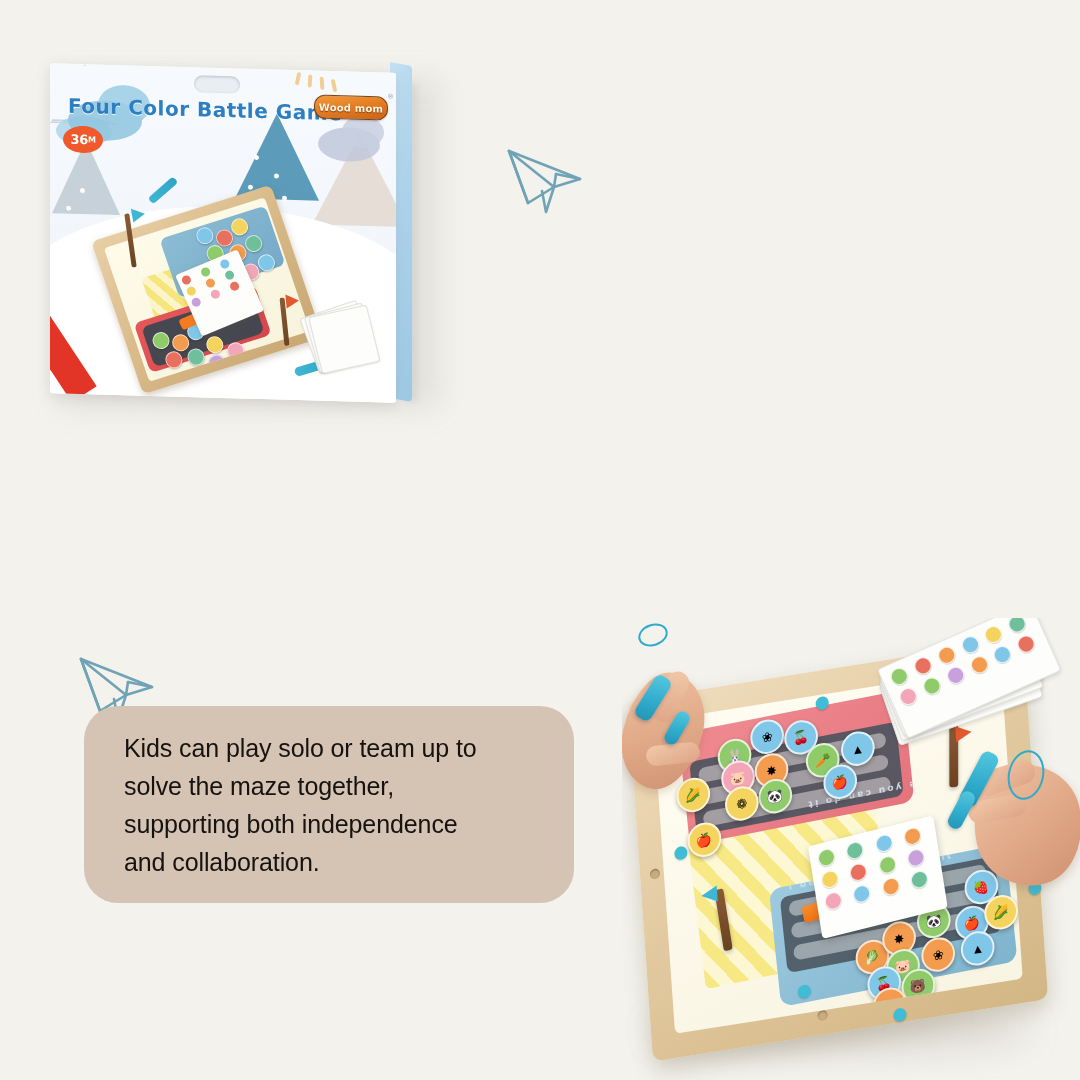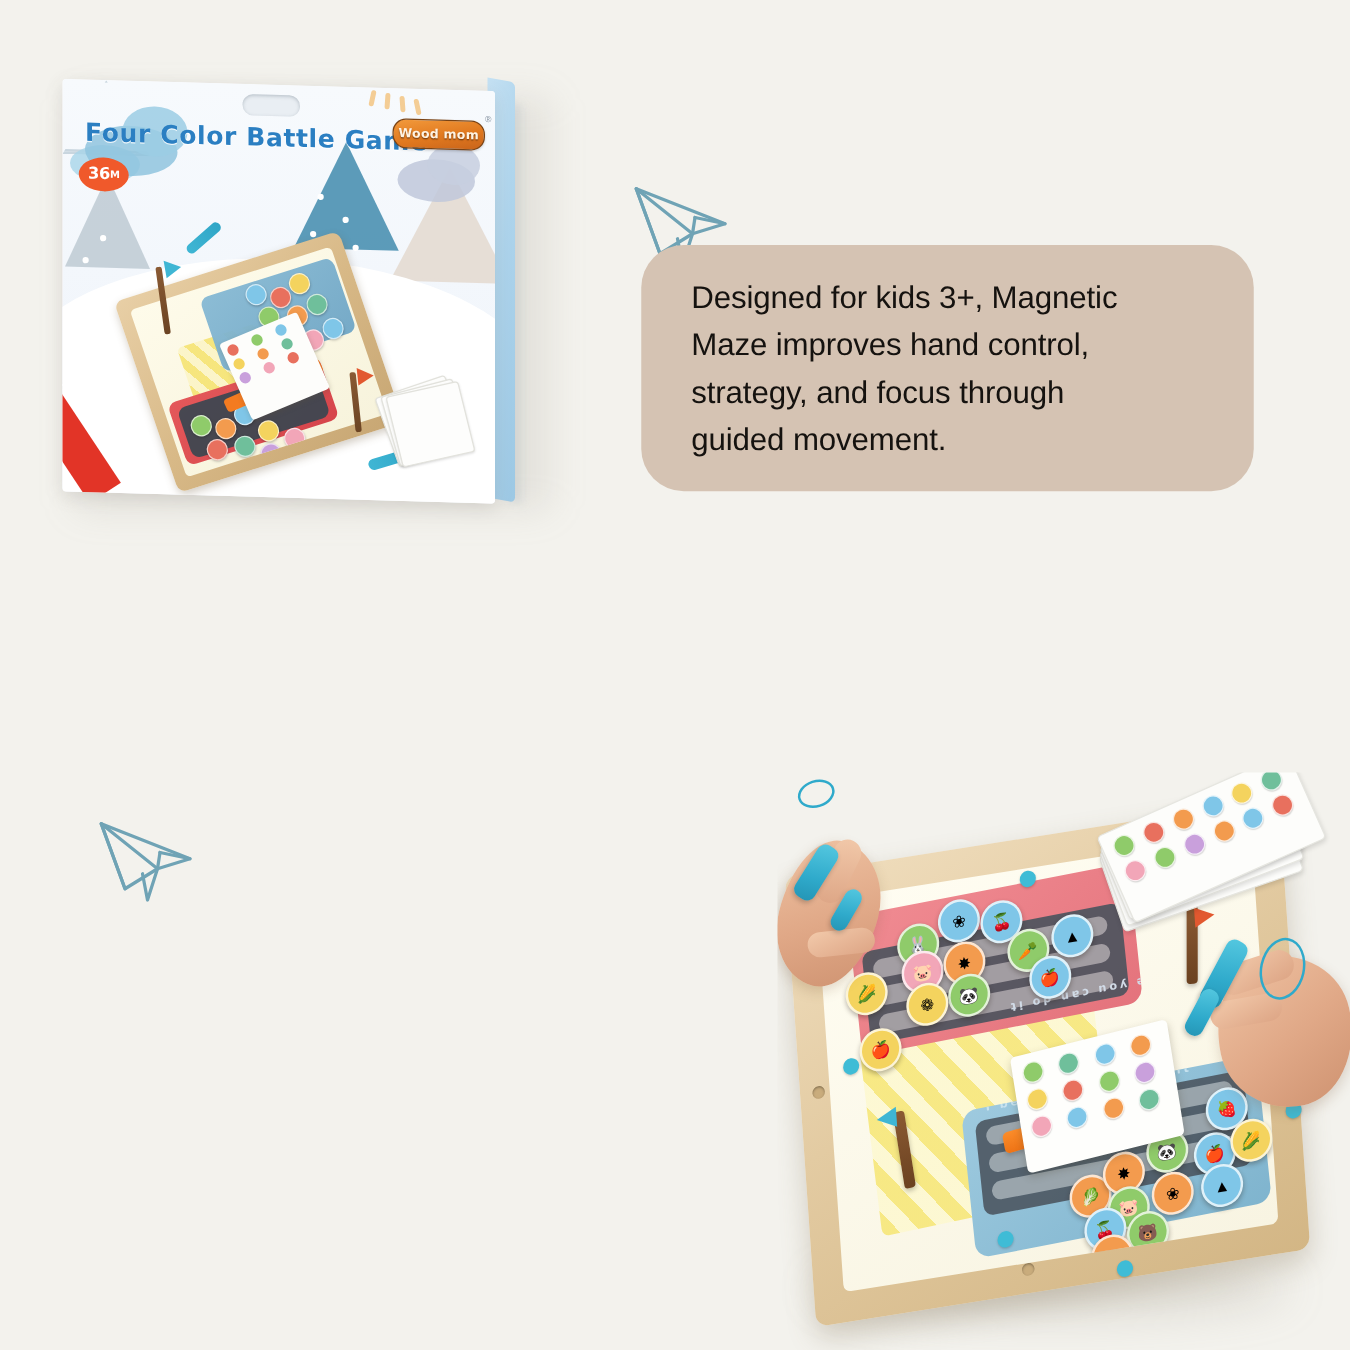--- a/index.html
+++ b/index.html
@@ -678,37 +678,37 @@
   <svg class="plane-icon" id="plane-1" viewBox="0 0 80 70">
     <g fill="none" stroke="#6FA3B5" stroke-width="2.6" stroke-linejoin="round" stroke-linecap="round">
       <path d="M3 5 L74 33 L48 41 L22 57 Z"></path>
       <path d="M3 5 L22 57"></path>
       <path d="M3 5 L48 41"></path>
       <path d="M48 41 L50 28"></path>
       <path d="M50 28 L74 33"></path>
       <path d="M36 45 L40 66 L48 41"></path>
     </g>
   </svg>
-  <div class="bubble" id="bubble-1">
-    <div class="bubble-text">Designed for kids 3+, Magnetic
-Maze improves hand control,
-strategy, and focus through
-guided movement.</div>
-  </div>
 
   <svg class="plane-icon" id="plane-2" viewBox="0 0 80 70">
     <g fill="none" stroke="#6FA3B5" stroke-width="2.6" stroke-linejoin="round" stroke-linecap="round">
       <path d="M3 5 L74 33 L48 41 L22 57 Z"></path>
       <path d="M3 5 L22 57"></path>
       <path d="M3 5 L48 41"></path>
       <path d="M48 41 L50 28"></path>
       <path d="M50 28 L74 33"></path>
       <path d="M36 45 L40 66 L48 41"></path>
     </g>
   </svg>
+  <div class="bubble" id="bubble-2">
+    <div class="bubble-text">Kids can play solo or team up to
+solve the maze together,
+supporting both independence
+and collaboration.</div>
+  </div>
 
   <div class="photo">
     <div class="photo-bg"></div>
     <div class="board-drop"></div>
 
     <div class="board">
       <div class="board-frame"></div>
 
       <div class="abs" style="left:10px;top:170px;width:10px;height:10px;border-radius:50%;background:#C9AC7C;box-shadow:inset 0 1px 2px rgba(0,0,0,.35)"></div>
       <div class="abs" style="left:252px;top:54px;width:10px;height:10px;border-radius:50%;background:#C9AC7C;box-shadow:inset 0 1px 2px rgba(0,0,0,.35)"></div>

